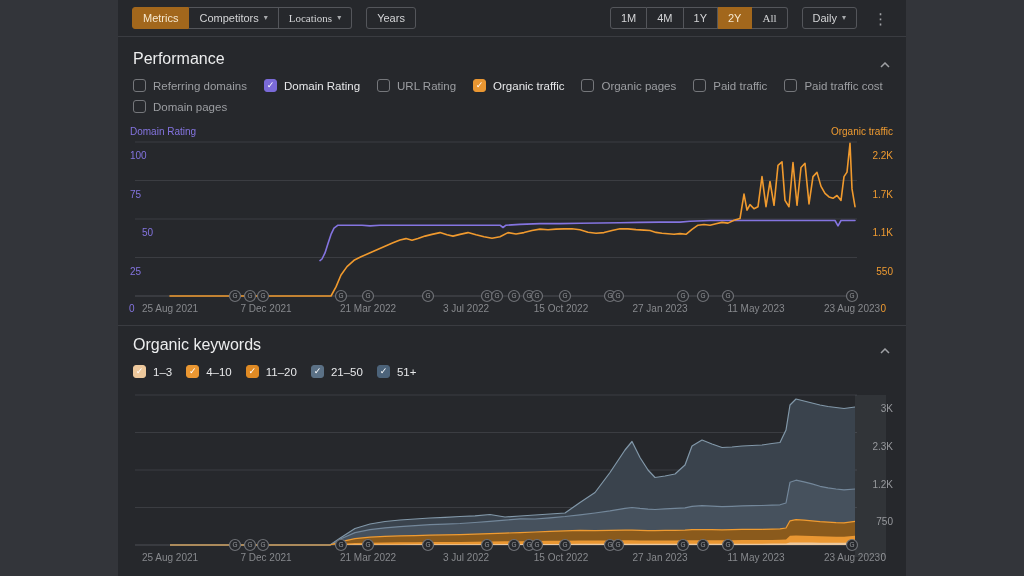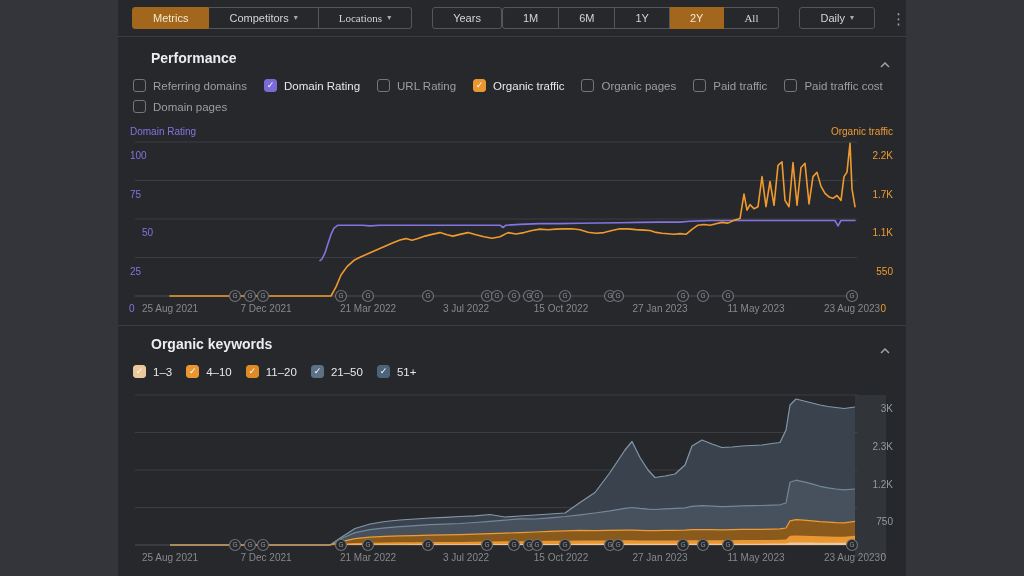--- a/index.html
+++ b/index.html
@@ -4,34 +4,34 @@
 <style>
   html,body{margin:0;padding:0;background:#33353a;}
   .page{position:relative;width:1024px;height:576px;overflow:hidden;background:#33353a;
         font-family:"Liberation Sans",sans-serif;color:#d3d4d6;}
   .content{position:absolute;left:118px;top:0;width:788px;height:576px;background:#26282c;}
 
   
   .toolbar{position:absolute;top:0;left:0;right:0;height:37px;display:flex;align-items:center;
            padding:0 14px;box-sizing:border-box;border-bottom:1px solid #3a3c41;}
   .btn-group{display:flex;}
-  .btn{height:22px;padding:0 20px;font-size:11px;color:#d3d4d6;border:1px solid #54565b;
+  .btn{height:22px;padding:0 10px;font-size:11px;color:#d3d4d6;border:1px solid #54565b;
        background:transparent;display:flex;align-items:center;gap:5px;box-sizing:border-box;
        cursor:pointer;white-space:nowrap;}
   .btn-group .btn + .btn{border-left:none;}
   .btn-group .btn:first-child{border-radius:3px 0 0 3px;}
   .btn-group .btn:last-child{border-radius:0 3px 3px 0;font-family:Liberation Serif, serif;}
-  .btn.standalone{border-radius:3px;margin-left:20px;}
+  .btn.standalone{border-radius:3px;margin-left:14px;}
   .btn.active{background:#a2671c;border-color:#a2671c;color:#f6e8cf;}
   .caret{font-size:8px;color:#a7a9ac;line-height:1;}
   .spacer{flex:1;}
   .kebab{margin-left:12px;color:#9fa1a5;font-size:15px;line-height:1;cursor:pointer;padding:2px 4px;}
 
   
-  .section-title{position:absolute;left:33px;font-size:14px;font-weight:bold;color:#ecedee;}
+  .section-title{position:absolute;left:15px;font-size:16px;font-weight:normal;color:#ecedee;}
   .chev{position:absolute;right:16px;cursor:pointer;}
 
   
   .cbrow{position:absolute;left:15px;display:flex;gap:17px;align-items:center;font-size:11.5px;}
   .cb{display:flex;align-items:center;gap:7px;cursor:pointer;}
   .cb .box{width:13px;height:13px;border-radius:3px;border:1px solid #75777b;box-sizing:border-box;
            display:flex;align-items:center;justify-content:center;font-size:9px;line-height:1;color:#fff;}
   .cb .lbl{color:#9c9ea2;}
   .cb.checked .lbl{color:#e7e8ea;}
 
@@ -68,21 +68,21 @@
           <div class="btn standalone">
             <span class="lbl">Years</span>
           </div>
         </div>
       <div class="spacer"></div>
       <div class="btn-group" id="range-group">
           <div class="btn">
             <span class="lbl">1M</span>
           </div>
           <div class="btn">
-            <span class="lbl">6M</span>
+            <span class="lbl">4M</span>
           </div>
           <div class="btn">
             <span class="lbl">1Y</span>
           </div>
           <div class="btn active">
             <span class="lbl">2Y</span>
           </div>
           <div class="btn">
             <span class="lbl">All</span>
           </div>

